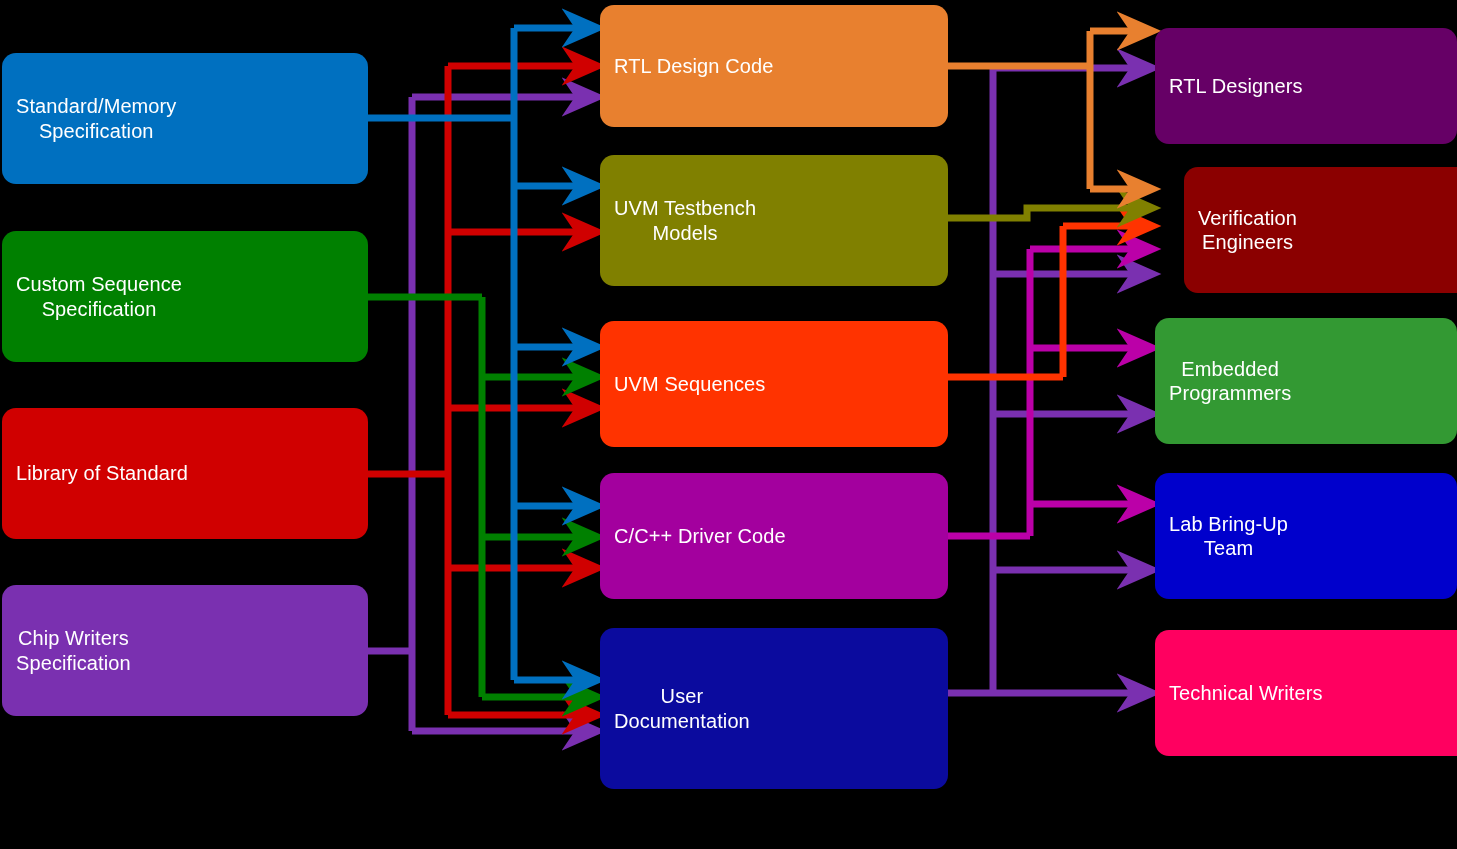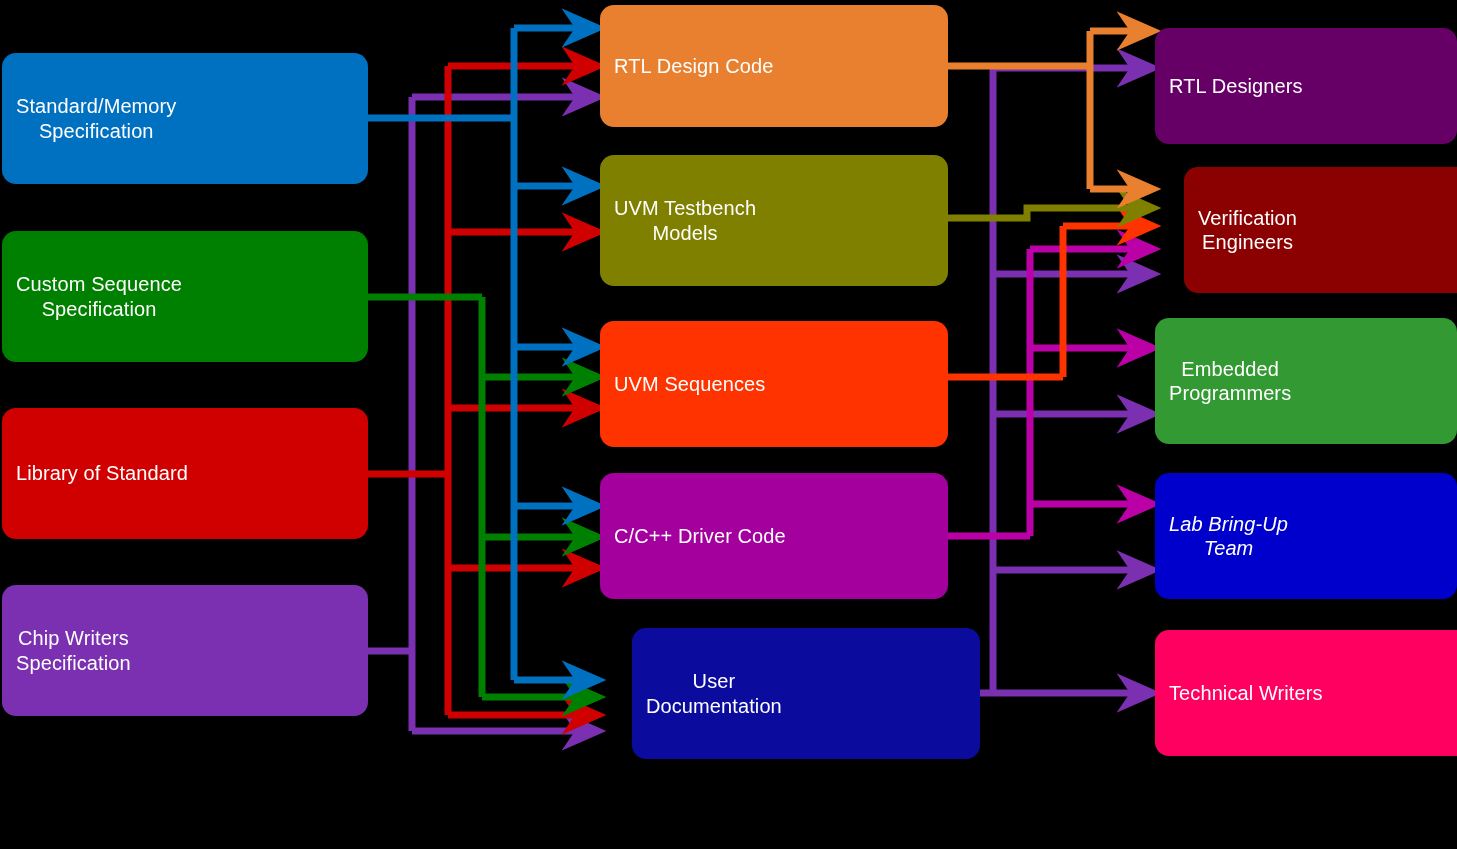--- a/index.html
+++ b/index.html
@@ -200,21 +200,21 @@
       <span>UVM Sequences</span>
     </div>
   </div>
 
   <div class="node" style="left:600px; top:473px; width:348px; height:126px; background:#A3009E;">
     <div>
       <span>C/C++ Driver Code</span>
     </div>
   </div>
 
-  <div class="node" style="left:600px; top:628px; width:348px; height:131px; background:#0B0B9E;margin-left:32px;">
+  <div class="node" style="left:600px; top:628px; width:348px; height:161px; background:#0B0B9E;">
     <div>
       <span>User</span>
       <span>Documentation</span>
     </div>
   </div>
 
   <div class="node" style="left:1155px; top:28px; width:302px; height:116px; background:#660066;">
     <div>
       <span>RTL Designers</span>
     </div>
@@ -227,21 +227,21 @@
     </div>
   </div>
 
   <div class="node" style="left:1155px; top:318px; width:302px; height:126px; background:#339933;">
     <div>
       <span>Embedded</span>
       <span>Programmers</span>
     </div>
   </div>
 
-  <div class="node" style="left:1155px; top:473px; width:302px; height:126px; background:#0000CC;font-style:italic;">
+  <div class="node" style="left:1155px; top:473px; width:302px; height:126px; background:#0000CC;">
     <div>
       <span>Lab Bring-Up</span>
       <span>Team</span>
     </div>
   </div>
 
   <div class="node" style="left:1155px; top:630px; width:338px; height:126px; background:#FF0060;">
     <div>
       <span>Technical Writers</span>
     </div>

